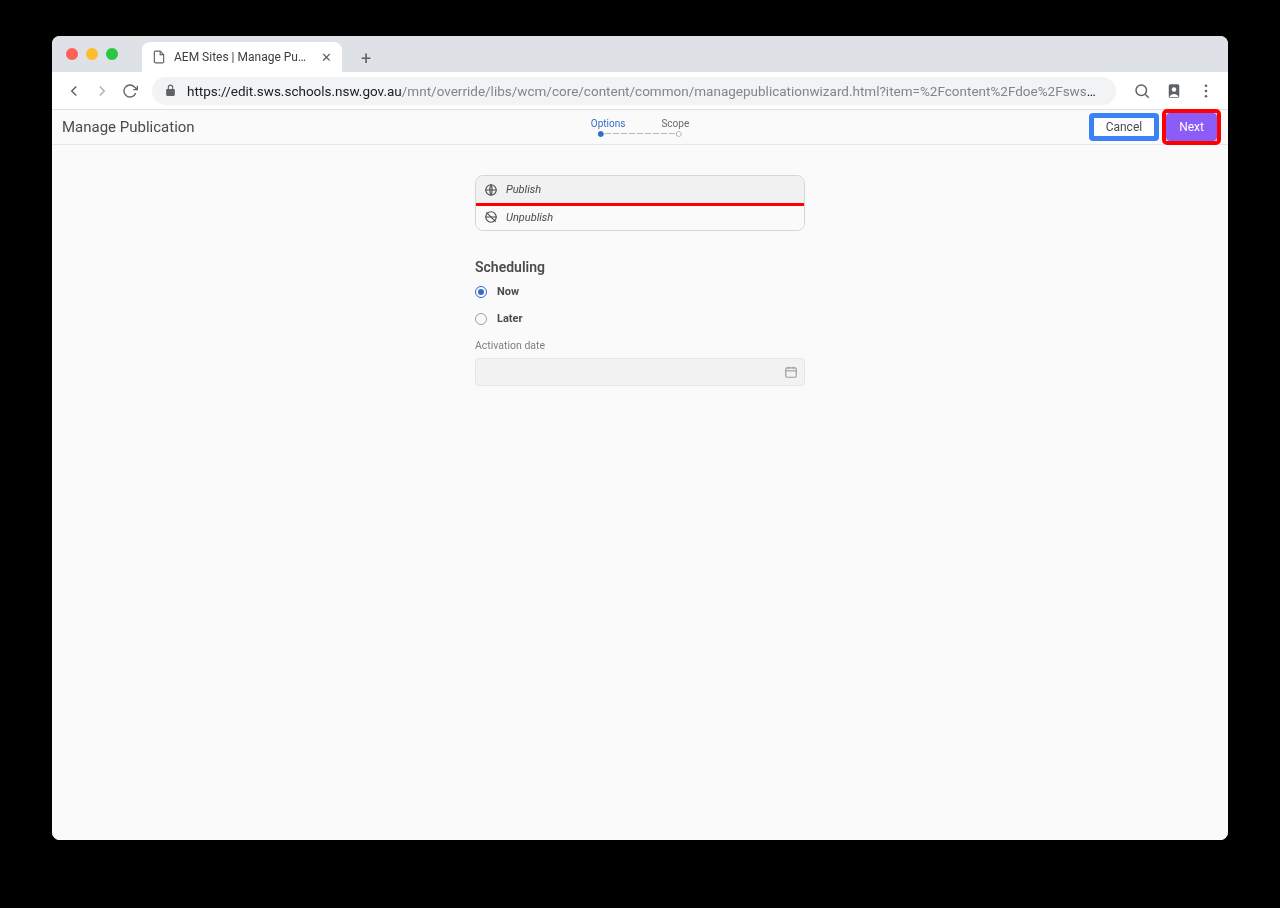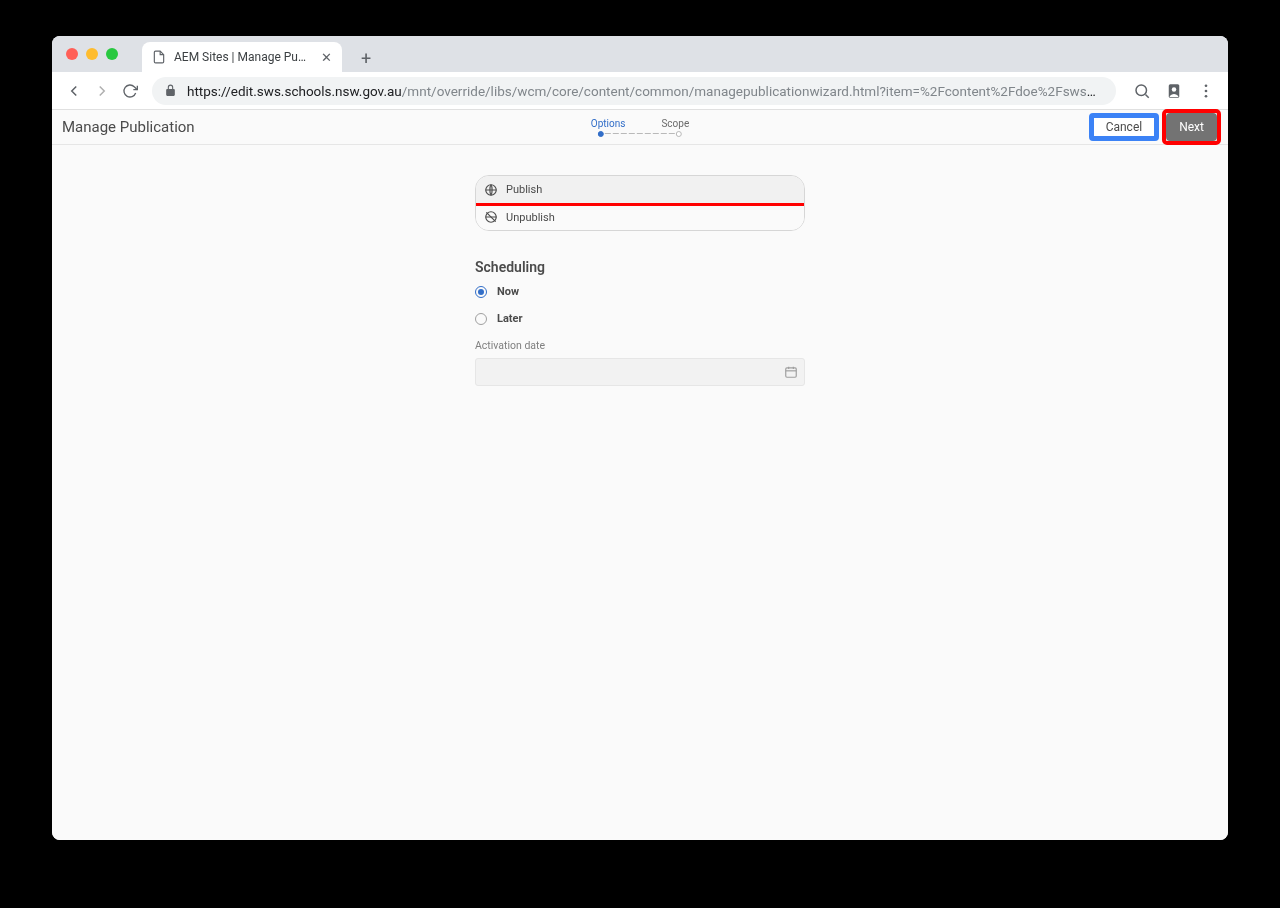--- a/index.html
+++ b/index.html
@@ -36,28 +36,28 @@
   .wizard-steps { display:flex; gap:36px; font-size:10px; }
   .wizard-steps .step.active { color:#326ec8; }
   .wizard-steps .step { color:#6b6b6b; }
   .wizard-dots { margin-top:2px; display:flex; align-items:center; }
   .wizard-dots .dot { width:6px; height:6px; border-radius:50%; background:#326ec8; border:1px solid #326ec8;}
   .wizard-dots .dot.hollow { background:#fff; border:1px solid #b9b9b9; }
   .wizard-dots .dash { width:6px; border-top:1px dashed #b9b9b9; margin:0 1px; height:0;}
   .header-actions { margin-left:auto; display:flex; align-items:center; gap:6px; }
   .btn { height:28px; padding:0 12px; border-radius:4px; font-size:12px; display:inline-flex; align-items:center; justify-content:center; cursor:pointer; border:1px solid transparent;}
   .btn-cancel { background:#fff; border:5px solid #3b82f6; color:#4b4b4b; }
-  .btn-next { background:#737373; color:#fff; }
+  .btn-next { background:#8b5cf6; color:#fff; }
   .red-ann { outline:4px solid #ff0000; outline-offset:-1px; border-radius:2px;}
 
   
   .content { flex:1; background:#fafafa; padding-top: 30px; display:flex; justify-content:center; }
   .form-col { width: 330px; }
   .section-title { font-size: 14px; font-weight:600; color:#4b4b4b; margin-bottom:10px; }
-  .action-options { border:1px solid #d6d6d6; border-radius:14px; overflow:hidden; margin-bottom: 28px; }
+  .action-options { border:1px solid #d6d6d6; border-radius:8px; overflow:hidden; margin-bottom: 28px; font-style: italic; }
   .action-opt { display:flex; align-items:center; height:27px; padding:0 8px; background:#fafafa; cursor:pointer; font-size:11px; color:#4b4b4b; }
   .action-opt + .action-opt { border-top:1px solid #d6d6d6; }
   .action-opt.selected { background:#f1f1f1; }
   .action-opt .opt-icon { width:14px; height:14px; margin-right:8px; display:inline-flex; align-items:center; justify-content:center; color:#4b4b4b;}
   .red-box { outline:3px solid #ff0000; outline-offset:0px; }
 
   .radio-row { display:flex; align-items:center; font-size:11px; color:#4b4b4b; margin-bottom:14px; cursor:pointer;font-weight:bold;}
   .radio { width:12px; height:12px; border-radius:50%; border:1px solid #a0a0a0; margin-right:10px; display:inline-flex; align-items:center; justify-content:center; }
   .radio.checked { border-color:#326ec8; }
   .radio.checked::after { content:""; width:6px; height:6px; border-radius:50%; background:#326ec8; }

